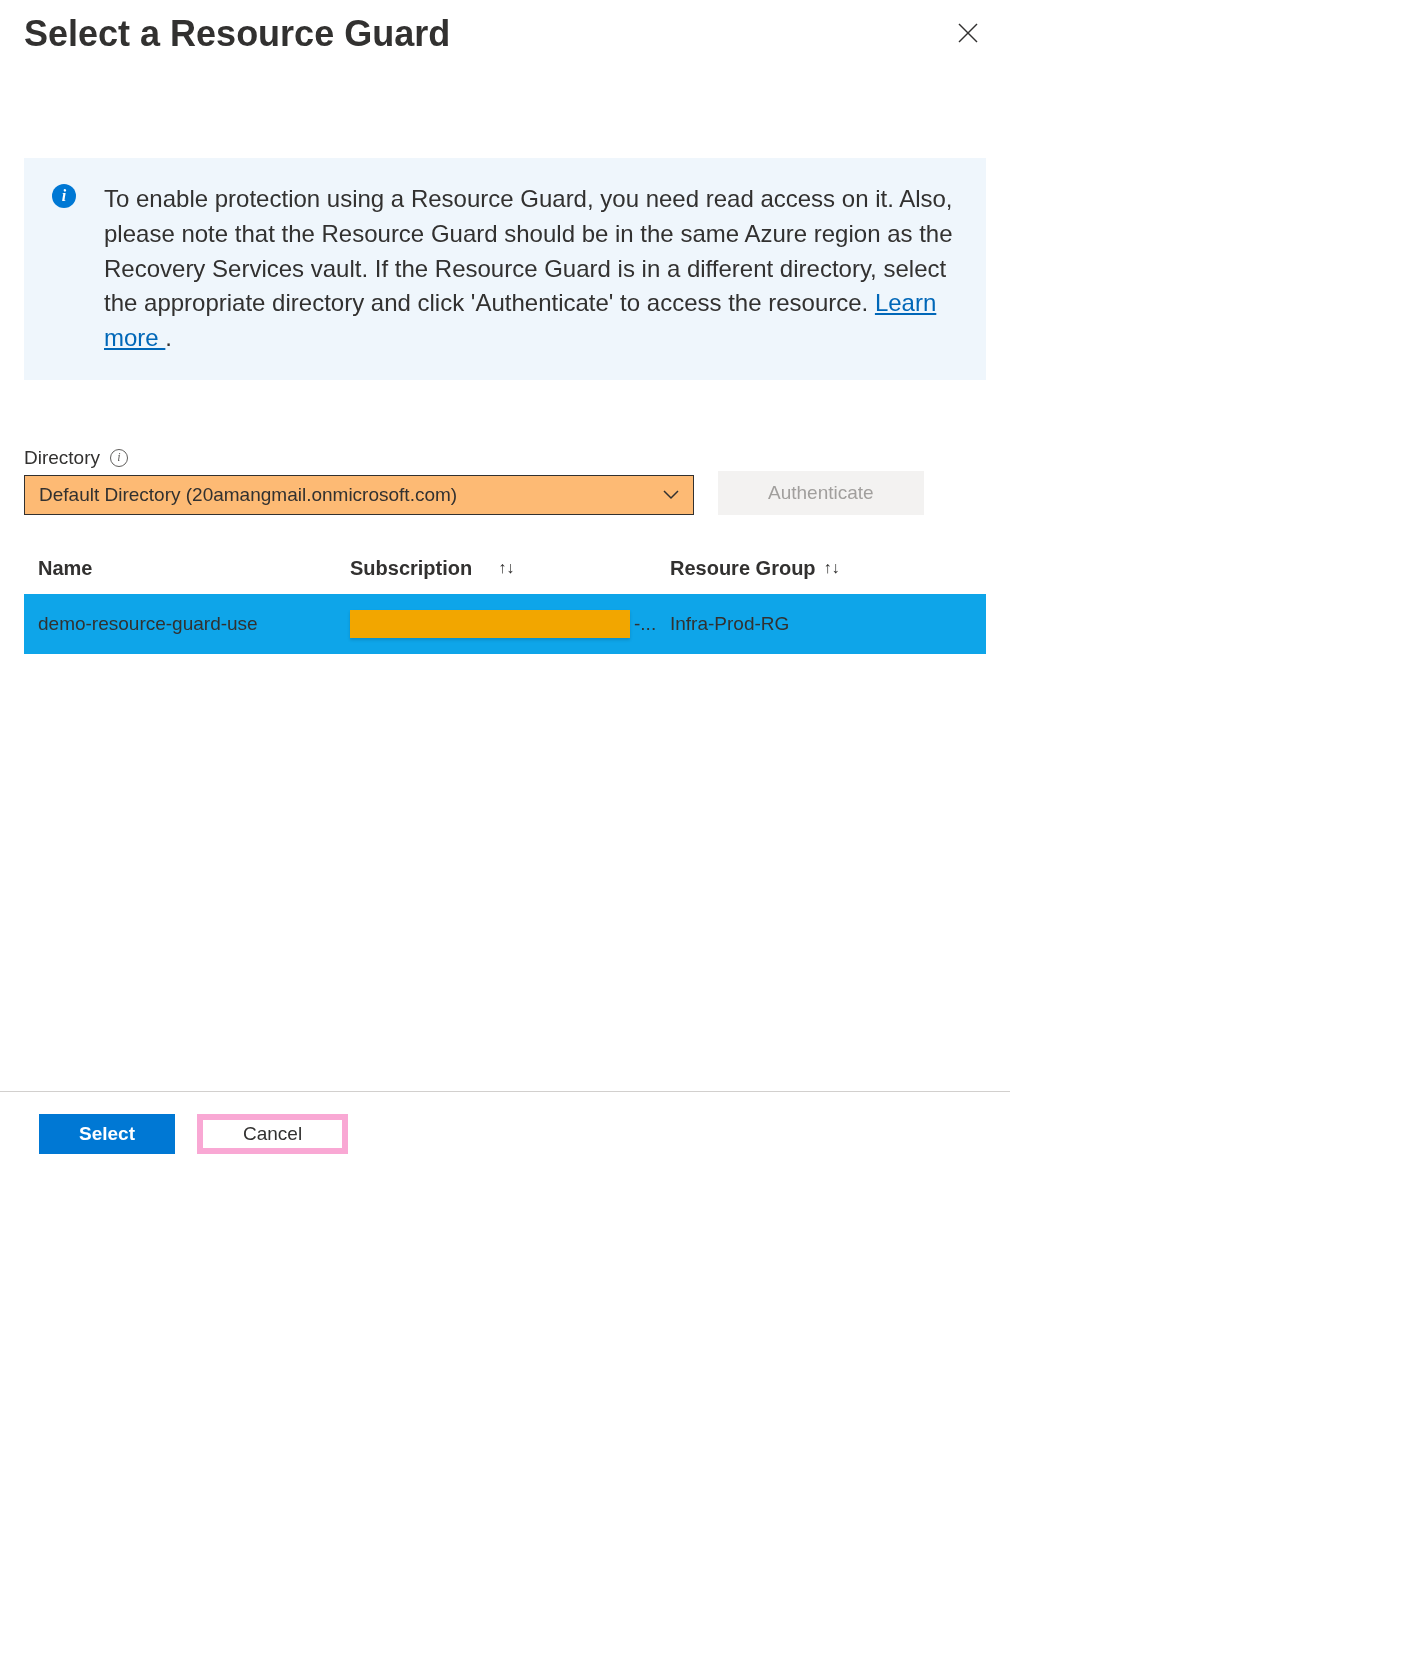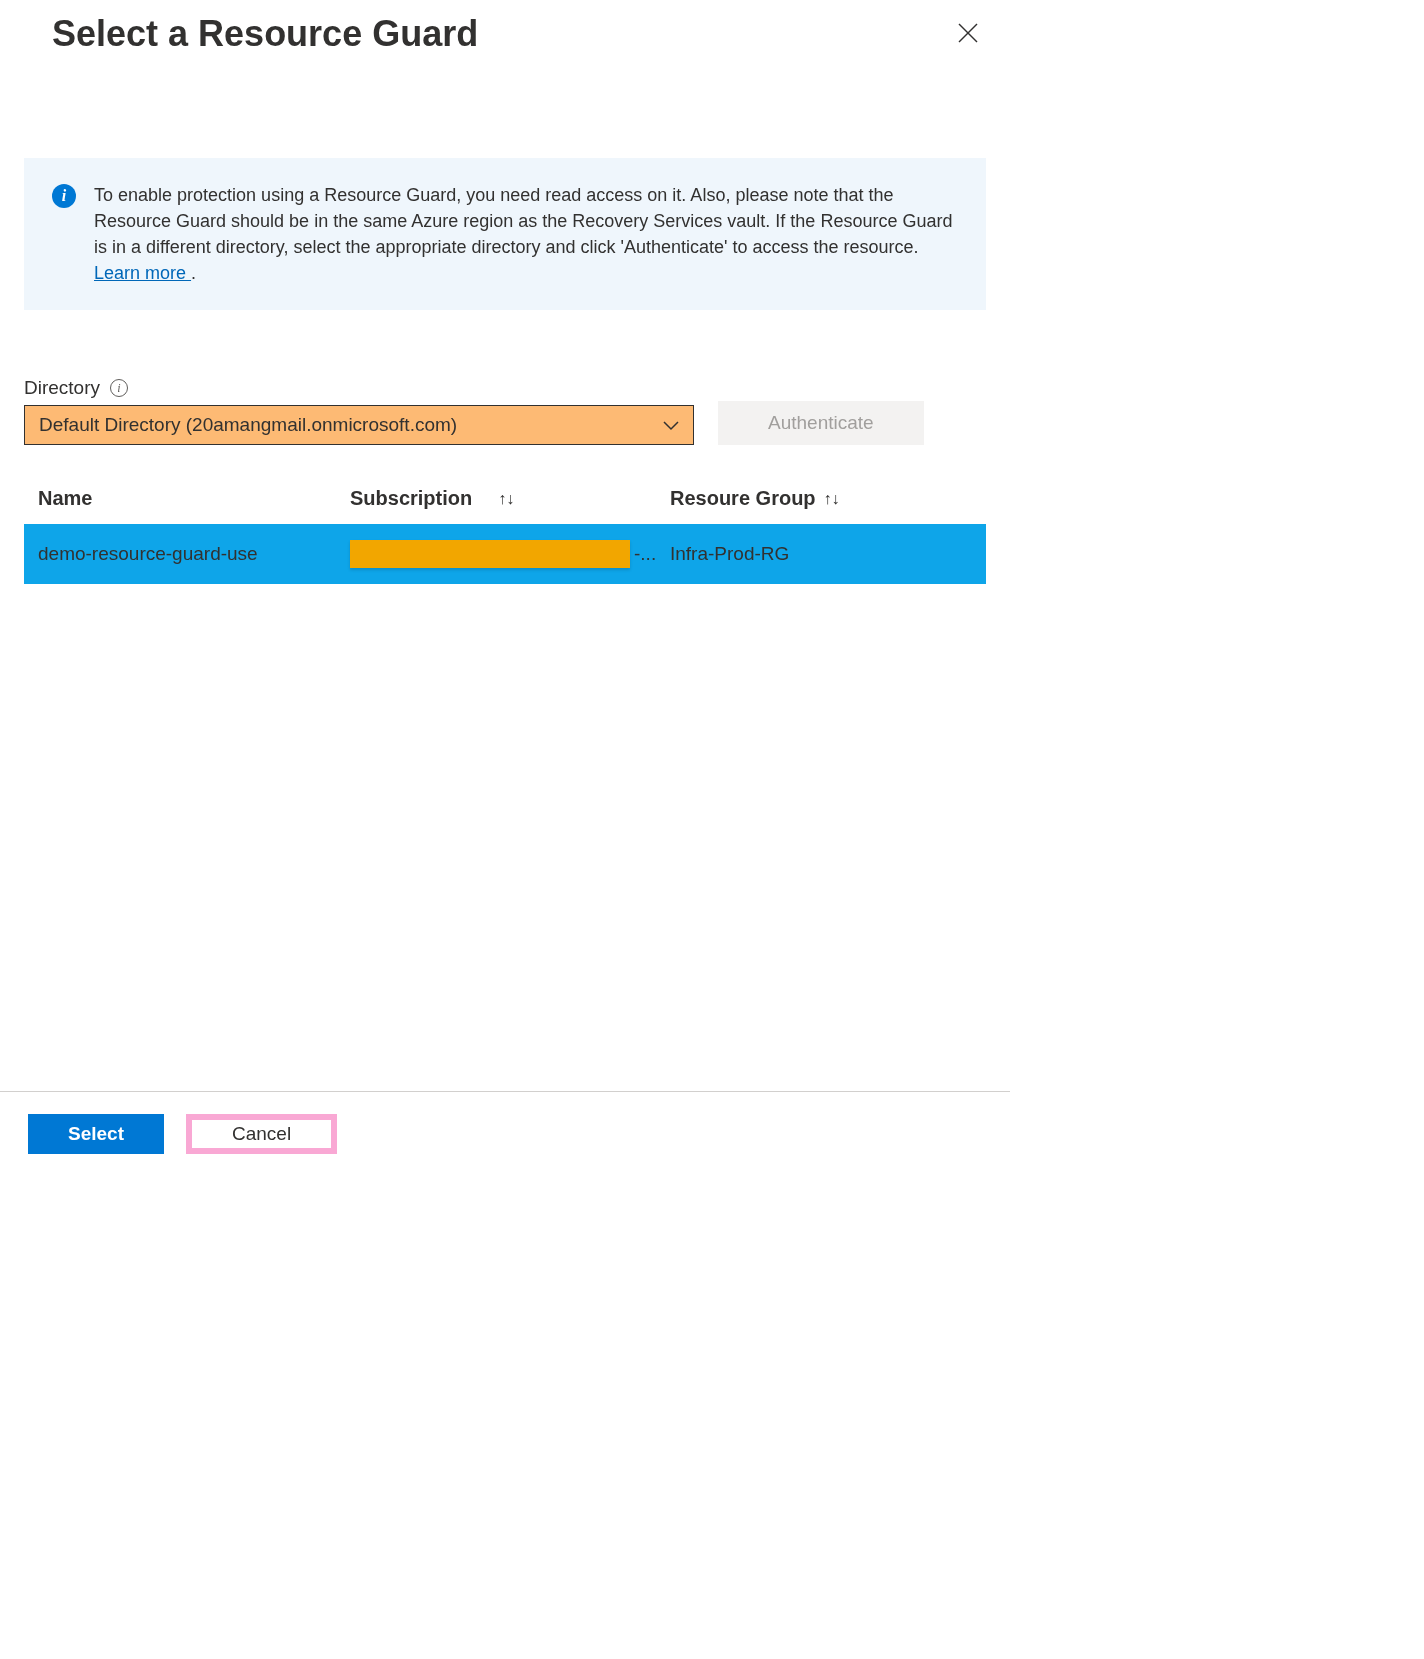--- a/index.html
+++ b/index.html
@@ -14,21 +14,20 @@
     .header {
       display: flex;
       justify-content: space-between;
       align-items: center;
       padding: 10px 24px 0 24px;
     }
     .title {
       font-size: 36px;
       font-weight: 600;
       color: #323130;
-      margin-left: 28px;
     }
     .close-btn {
       font-size: 28px;
       cursor: pointer;
       color: #323130;
       background: none;
       border: none;
       padding: 8px;
       font-weight: 300;
     }
@@ -49,23 +48,24 @@
       display: flex;
       align-items: center;
       justify-content: center;
       font-weight: bold;
       font-size: 16px;
       font-family: Georgia, serif;
       font-style: italic;
       margin-top: 2px;
     }
     .info-text {
-      font-size: 18px;
+      font-size: 24px;
       line-height: 1.45;
       color: #323130;
+      margin-left: 10px;
     }
     .learn-more {
       color: #0067b8;
       text-decoration: underline;
       cursor: pointer;
     }
     .directory-section {
       margin: 28px 24px 0 24px;
       display: flex;
       align-items: flex-end;
@@ -164,21 +164,21 @@
       display: inline-block;
       box-shadow: 0 2px 3px rgba(0,0,0,0.15);
     }
     .ellipsis { margin-left: 4px; }
     .footer {
       position: absolute;
       bottom: 0;
       left: 0;
       right: 0;
       border-top: 1px solid #d2d0ce;
-      padding: 22px 28px;
+      padding: 22px 39px;
       display: flex;
       gap: 22px;
     }
     .btn {
       height: 40px;
       font-size: 19px;
       font-family: inherit;
       padding: 0 40px;
       cursor: pointer;
     }

